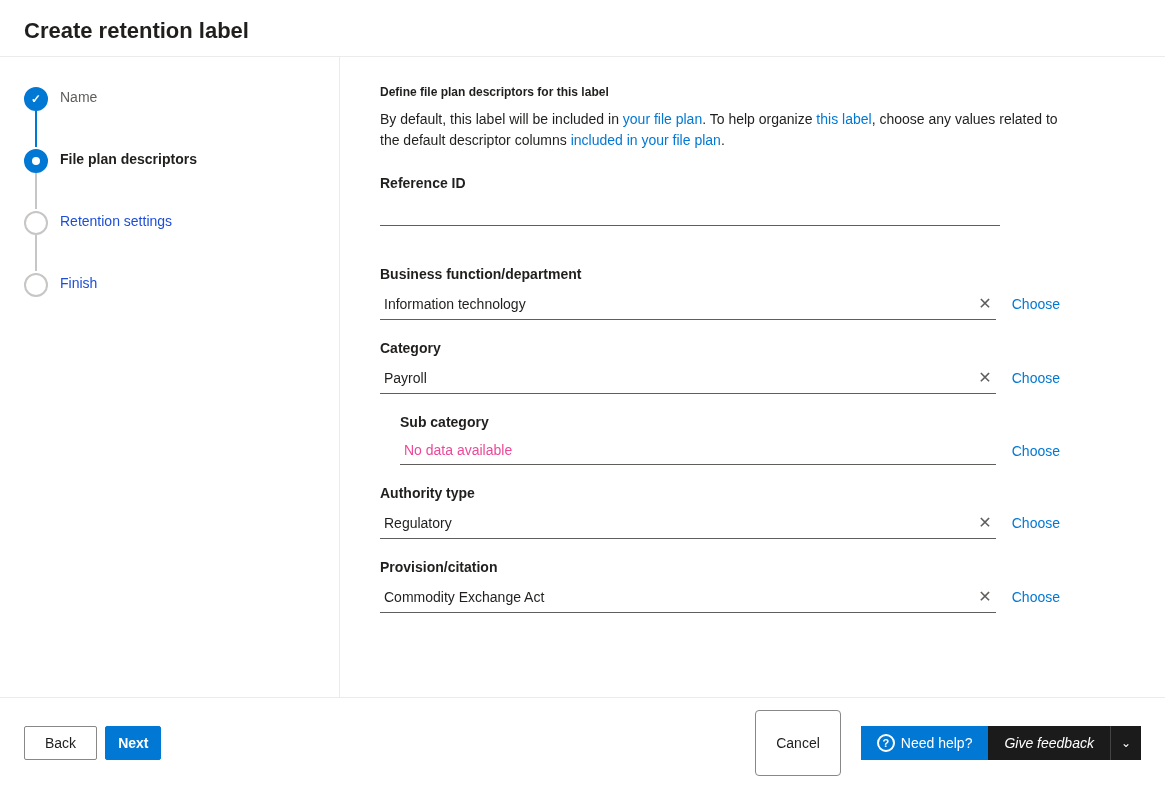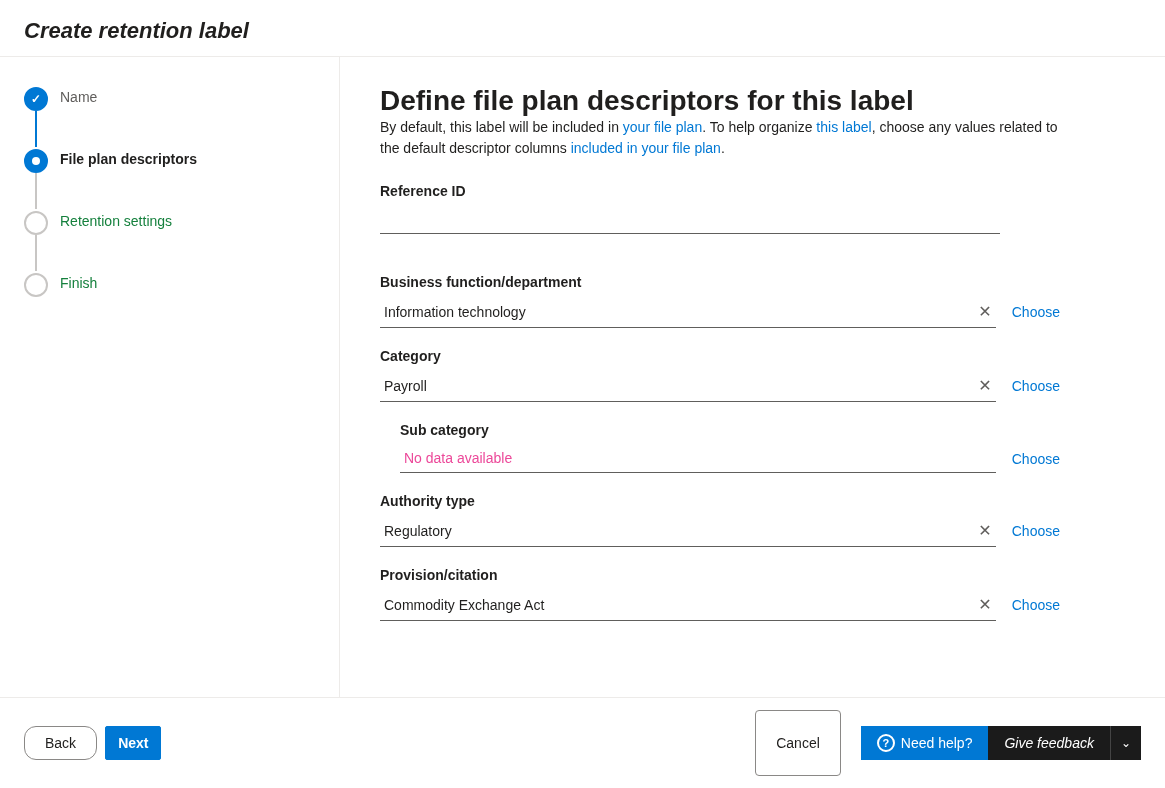--- a/index.html
+++ b/index.html
@@ -6,21 +6,20 @@
     body { font-family: 'Segoe UI', Arial, sans-serif; font-size: 14px; color: #201f1e; background: #fff; width: 1165px; height: 788px; overflow: hidden; display: flex; flex-direction: column; }
 
     .page-header {
       padding: 18px 24px 12px 24px;
       border-bottom: 1px solid #edebe9;
     }
     .page-title {
       font-size: 22px;
       font-weight: 600;
       color: #201f1e;
-      font-style: italic;
     }
 
     .main-content {
       display: flex;
       flex: 1;
       overflow: hidden;
     }
 
     
     .sidebar {
@@ -60,44 +59,44 @@
     }
     .step-circle .dot {
       width: 8px;
       height: 8px;
       border-radius: 50%;
       background: #fff;
     }
 
     .step-label {
       font-size: 14px;
-      color: #15803d;
+      color: #1d4ed8;
       padding-top: 3px;
       line-height: 1.4;
     }
     .step-label.active {
       font-weight: 700;
       color: #201f1e;
     }
     .step-label.completed {
       color: #605e5c;
     }
 
     
     .content-area {
       flex: 1;
       padding: 28px 40px 20px 40px;
       overflow-y: auto;
     }
 
     .section-title {
-      font-size: 28px;
+      font-size: 12px;
       font-weight: 600;
       color: #201f1e;
-      margin-bottom: 0;
+      margin-bottom: 10px;
     }
 
     .section-description {
       font-size: 14px;
       color: #201f1e;
       line-height: 1.5;
       margin-bottom: 24px;
       max-width: 680px;
     }
     .section-description a, .section-description .highlight {
@@ -195,21 +194,21 @@
       background: #fff;
     }
 
     .btn-back {
       background: #fff;
       border: 1px solid #8a8886;
       color: #201f1e;
       font-size: 14px;
       padding: 8px 20px;
       cursor: pointer;
-      border-radius: 12px;
+      border-radius: 2px;
     }
 
     .btn-next {
       background: #0078d4;
       border: 1px solid #0078d4;
       color: #fff;
       font-size: 14px;
       padding: 8px 12px;
       cursor: pointer;
       border-radius: 2px;

